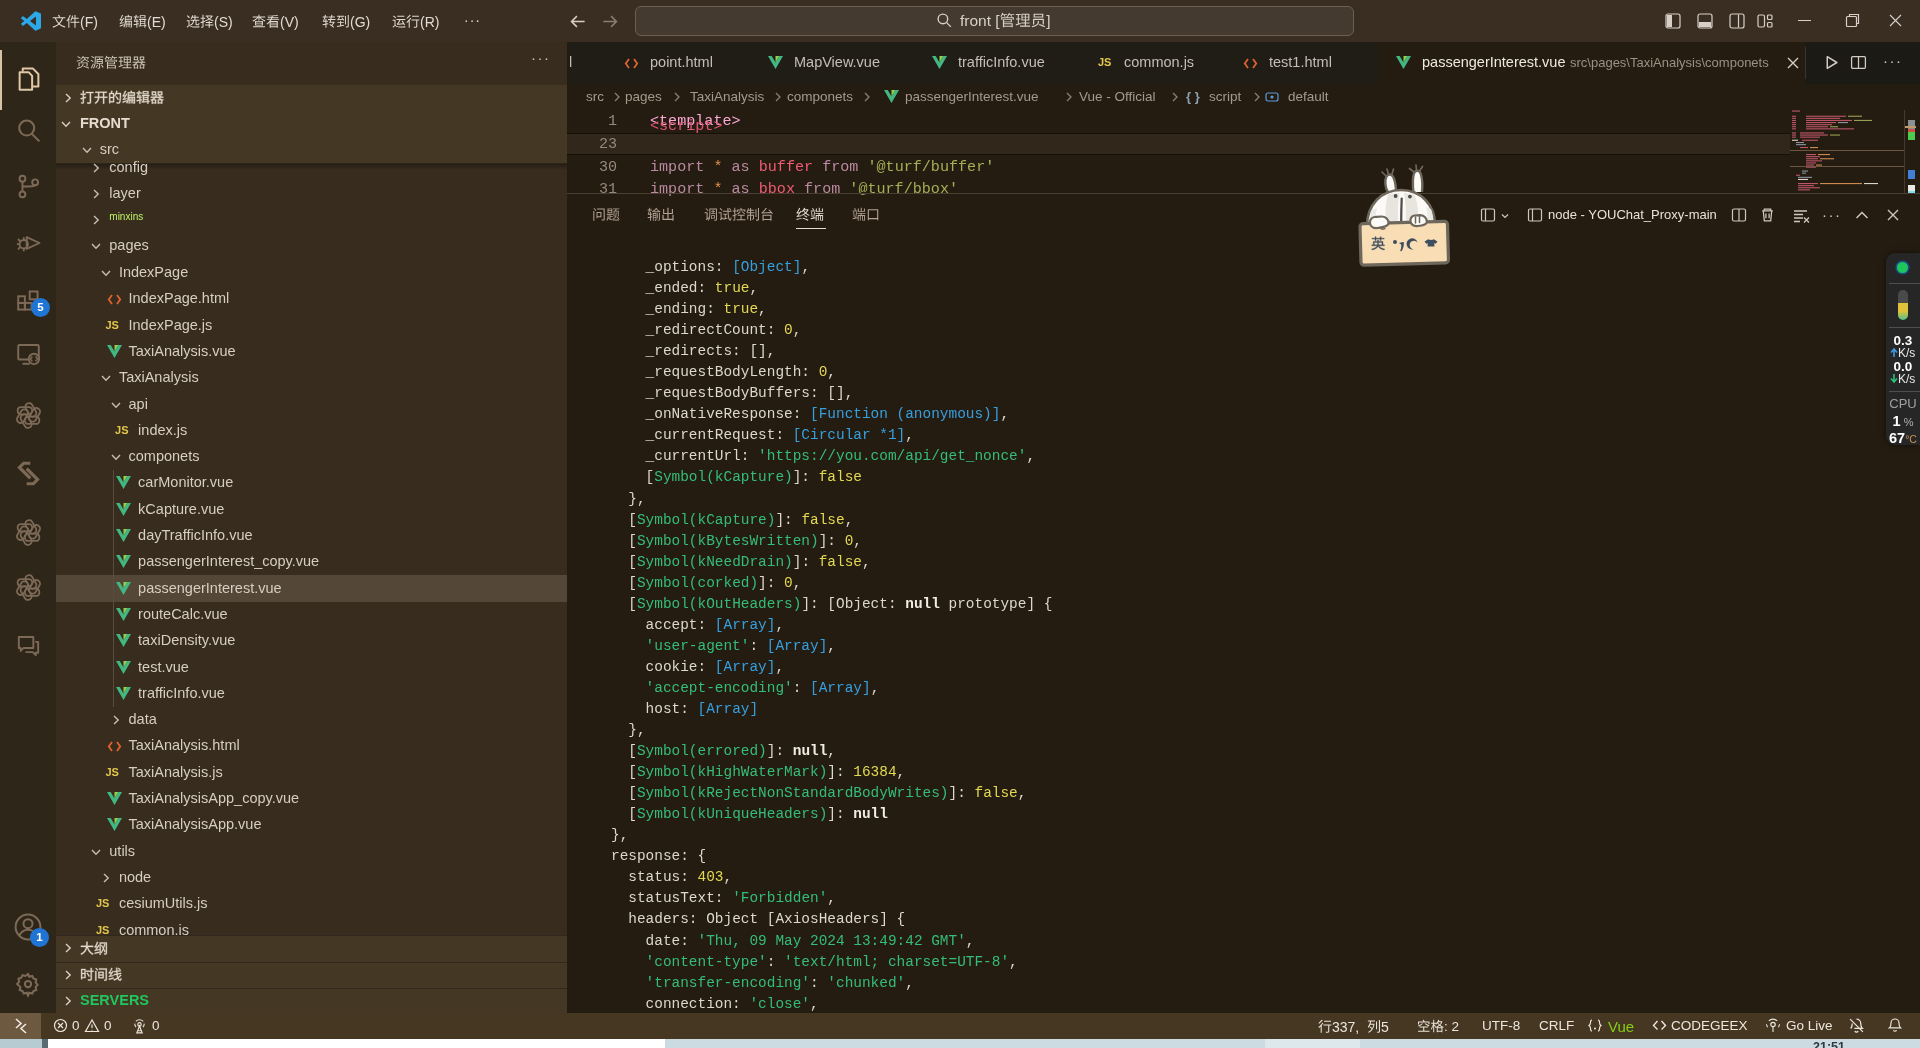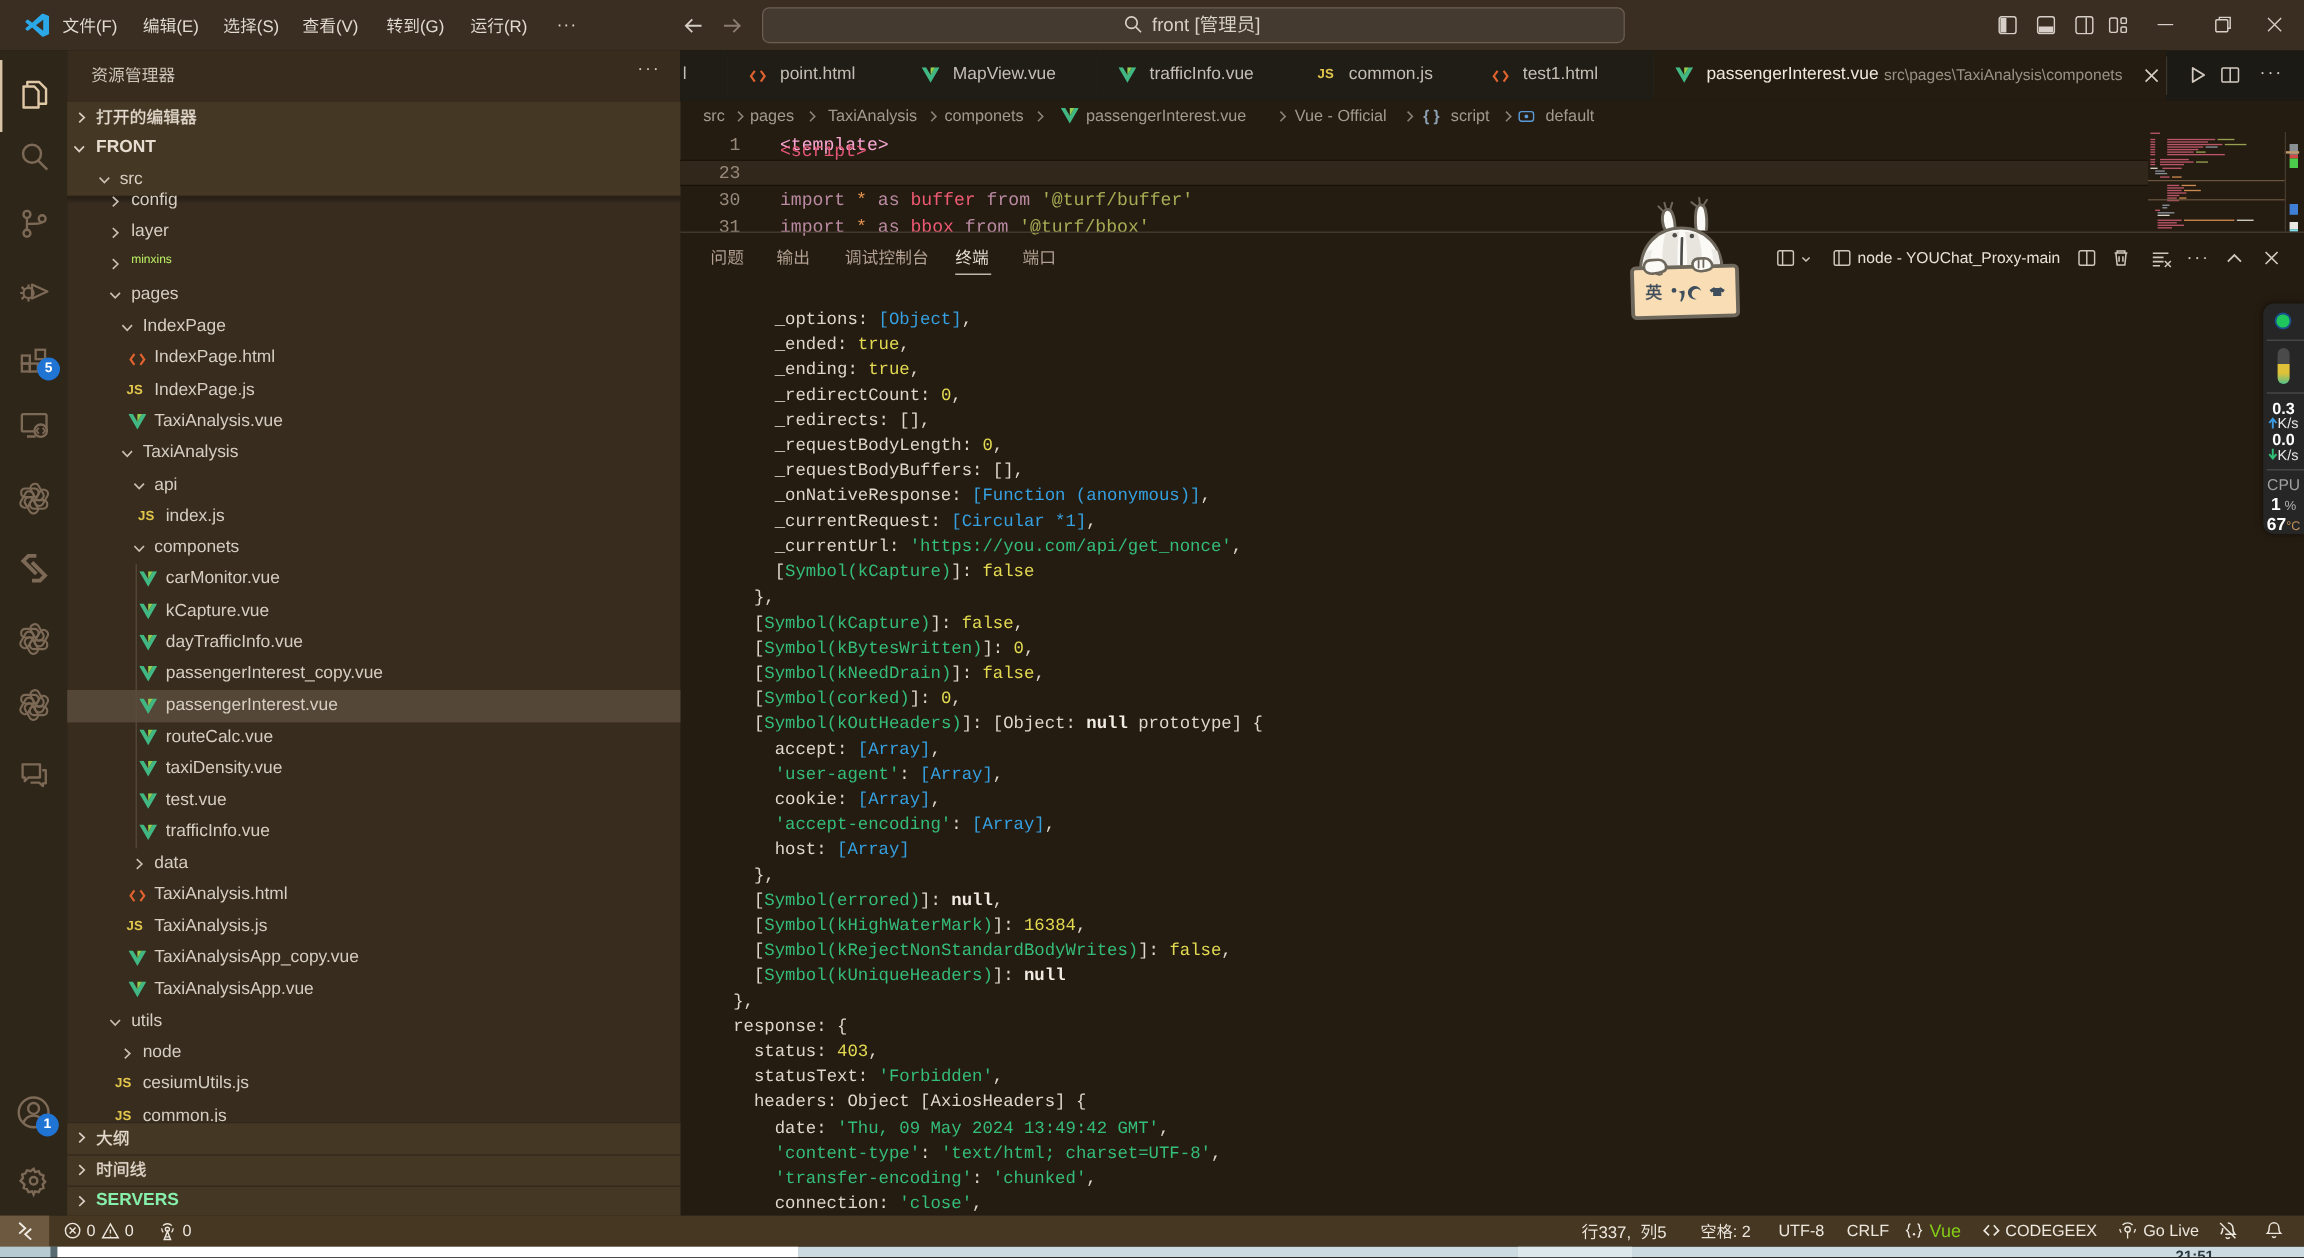--- a/index.html
+++ b/index.html
@@ -414,21 +414,21 @@
     <div class="ab" style="left:56px;top:961.5px;width:511px;height:1px;background:#30271f"></div>
     <svg class="ab" style="left:80.0px;top:967.4px;overflow:visible" width="42" height="18">
       <use href="#g23" fill="#e6ddd0" style="stroke:#e6ddd0;stroke-width:26;" transform="translate(0.00,12.60) scale(0.01400,-0.01400)"></use>
       <use href="#g24" fill="#e6ddd0" style="stroke:#e6ddd0;stroke-width:26;" transform="translate(14.00,12.60) scale(0.01400,-0.01400)"></use>
       <use href="#g25" fill="#e6ddd0" style="stroke:#e6ddd0;stroke-width:26;" transform="translate(28.00,12.60) scale(0.01400,-0.01400)"></use>
     </svg>
     <svg class="ab" style="left:61.0px;top:967.7px" width="14" height="14" viewBox="0 0 14 14">
       <path d="M5 3l4.2 4L5 11" fill="none" stroke="#d8cfc2" stroke-width="1.4"></path>
     </svg>
     <div class="ab" style="left:56px;top:987.9px;width:511px;height:1px;background:#30271f"></div>
-    <div class="ab" style="left:80px;top:991.5px;color:#86efac;font-size:14.5px;font-weight:700">SERVERS</div>
+    <div class="ab" style="left:80px;top:991.5px;color:#22c55e;font-size:14.5px;font-weight:700">SERVERS</div>
     <svg class="ab" style="left:61.0px;top:993.5px" width="14" height="14" viewBox="0 0 14 14">
       <path d="M5 3l4.2 4L5 11" fill="none" stroke="#d8cfc2" stroke-width="1.4"></path>
     </svg>
     <div class="ab" style="left:567px;top:42px;width:1353px;height:42px;background:#1c1a14"></div>
     <div class="ab" style="left:567px;top:42px;width:39px;height:42px;background:#201d17"></div>
     <div class="ab" style="left:606px;top:47px;width:1px;height:32px;background:#3a352d"></div>
     <div class="ab" style="left:569px;top:54px;color:#c5beb4;font-size:14.5px">l</div>
     <div class="ab" style="left:606px;top:42px;width:144px;height:42px;background:#201d17"></div>
     <div class="ab" style="left:750px;top:47px;width:1px;height:32px;background:#3a352d"></div>
     <svg class="ab" style="left:624.0px;top:56.5px" width="15" height="13" viewBox="0 0 15 13">

